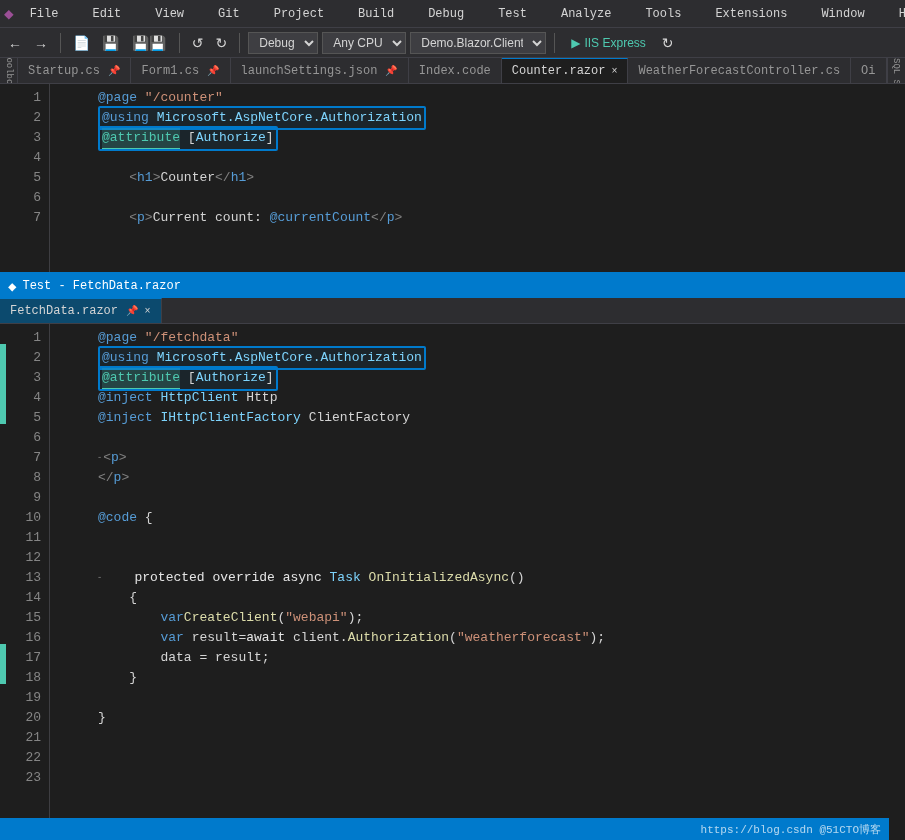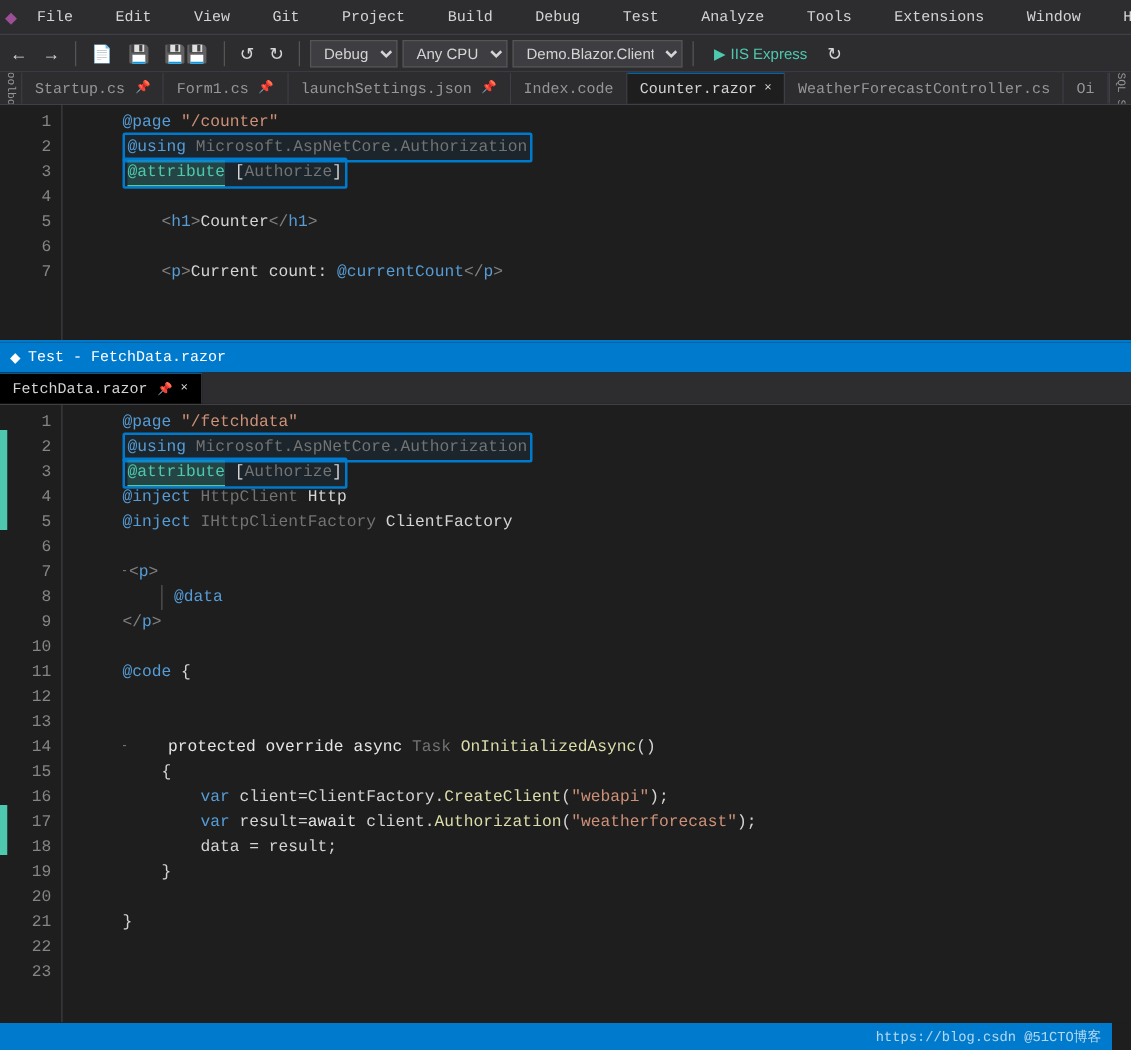--- a/index.html
+++ b/index.html
@@ -78,21 +78,21 @@
     .line-numbers div { height: 20px; }
     .code-content {
       flex: 1; padding: 4px 0 4px 8px; line-height: 20px; font-size: 13px;
       overflow: auto; position: relative;
     }
     .code-line { height: 20px; display: flex; align-items: center; white-space: pre; position: relative; margin-left: 40px; }
 
     
     .kw-at { color: #569cd6; }
     .kw-blue { color: #569cd6; }
-    .kw-teal { color: #737373; }
+    .kw-teal { color: #7dd3fc; }
     .kw-yellow { color: #dcdcaa; }
     .str { color: #ce9178; }
     .highlight-at { color: #4ec9b0; background: rgba(78, 201, 176, 0.2); border-bottom: 1px solid #4ec9b0; }
     .kw-purple { color: #e5e5e5; }
     .tag-blue { color: #569cd6; }
     .html-tag { color: #808080; }
     .collapse-btn { color: #808080; font-size: 10px; margin-right: 2px; cursor: pointer; }
 
     .indicator-bar {
       width: 6px; background: #1e1e1e; display: flex; flex-direction: column;
@@ -265,21 +265,21 @@
     </div>
   </div>
 </div>
 
 <div class="window-title-bar">
   <span class="vs-logo-small">◆</span>
   <span>Test - FetchData.razor</span>
 </div>
 
 <div class="tab-bar" style="background:#1e1e1e; border-bottom:1px solid #3f3f46; height:26px">
-  <div class="tab active" style="background:#000000; border-top:1px solid #007acc;">
+  <div class="tab active" style="background:#0c4a6e; border-top:1px solid #007acc;">
     <span>FetchData.razor</span>
     <span style="font-size:10px; color:#969696; margin-left:4px">📌</span>
     <span class="close-btn">×</span>
   </div>
   <div style="flex:1; background:#2d2d30"></div>
 </div>
 
 <div class="editor-bottom" style="height: calc(840px - 28px - 30px - 26px - 190px - 24px - 26px - 22px);">
   <div class="code-editor" style="height:100%">
     <div class="indicator-bar">
@@ -373,25 +373,20 @@
 
       <div class="code-line">&nbsp;</div>
 
       <div class="code-line">
         <span class="collapse-btn">⁃</span>
         <span class="html-tag">&lt;</span>
         <span class="tag-blue">p</span>
         <span class="html-tag">&gt;</span>
       </div>
 
-      <div class="code-line">
-        <span>    </span>
-        <span style="display:inline-block; width:6px; border-left:1px solid #555; height:20px; margin-right:4px; vertical-align:middle"></span>
-        <span class="kw-at">@data</span>
-      </div>
 
       <div class="code-line">
         <span class="html-tag">&lt;/</span>
         <span class="tag-blue">p</span>
         <span class="html-tag">&gt;</span>
       </div>
 
       <div class="code-line">&nbsp;</div>
 
       <div class="code-line">
@@ -419,21 +414,20 @@
         <span>()</span>
       </div>
 
       <div class="code-line">
         <span>    {</span>
       </div>
 
       <div class="code-line">
         <span>        </span>
         <span class="kw-blue">var</span>
-        <span> client=ClientFactory.</span>
         <span class="kw-yellow">CreateClient</span>
         <span>(</span>
         <span class="str">"webapi"</span>
         <span>);</span>
       </div>
 
       <div class="code-line">
         <span>        </span>
         <span class="kw-blue">var</span>
         <span> result=</span>

